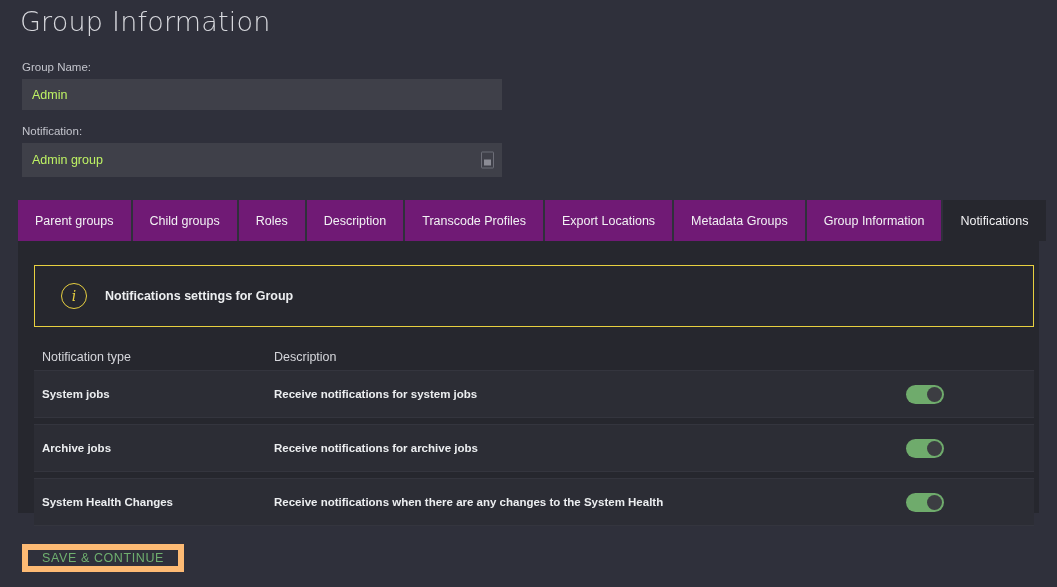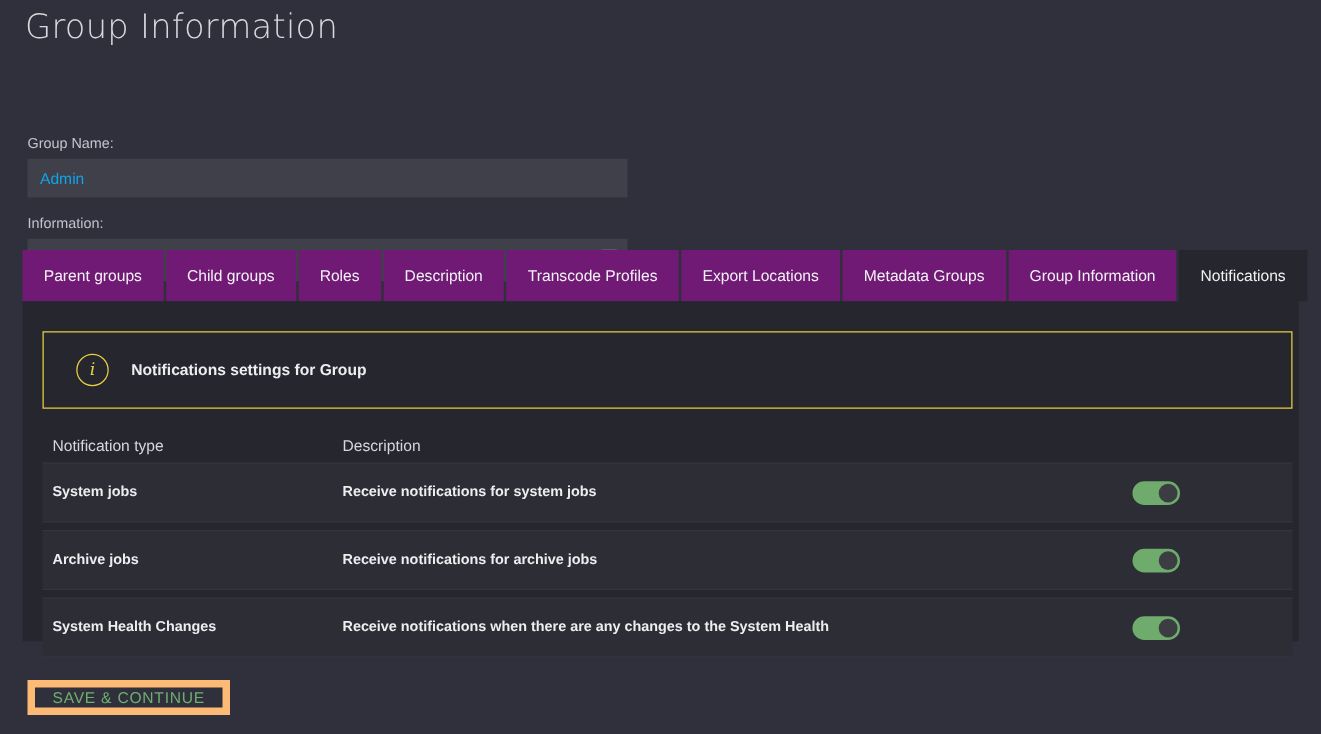--- a/index.html
+++ b/index.html
@@ -27,38 +27,37 @@
     color: #d7d8dd;
     font-family: "DejaVu Sans", sans-serif;
   }
 
   
   .form-area {
     position: absolute;
     left: 22px;
     top: 60px;
     width: 480px;
-    margin-top: 48px;
   }
   .field-label {
     font-size: 11.5px;
     color: #c3c4cc;
     margin-bottom: 5px;
     line-height: 14px;
   }
   .field-box {
     height: 31px;
     background: #3f4049;
     border: none;
     display: flex;
     align-items: center;
     padding: 0 10px;
     box-sizing: border-box;
     font-size: 12.5px;
-    color: #0ea5e9;
+    color: #bef264;
     position: relative;
   }
   .field-box.textarea-like {
     height: 34px;
   }
   .field-gap {
     height: 14px;
   }
   .resize-grip {
     position: absolute;
@@ -245,21 +244,21 @@
 
 <div class="form-area">
 
   <div class="field-label">Group Name:</div>
   <div class="field-box">
     <span>Admin</span>
   </div>
 
   <div class="field-gap"></div>
 
-  <div class="field-label">Information:</div>
+  <div class="field-label">Notification:</div>
   <div class="field-box textarea-like">
     <span>Admin group</span>
     <span class="resize-grip">
         <i></i>
       </span>
   </div>
 
 </div>
 
 <div class="tabbar">

